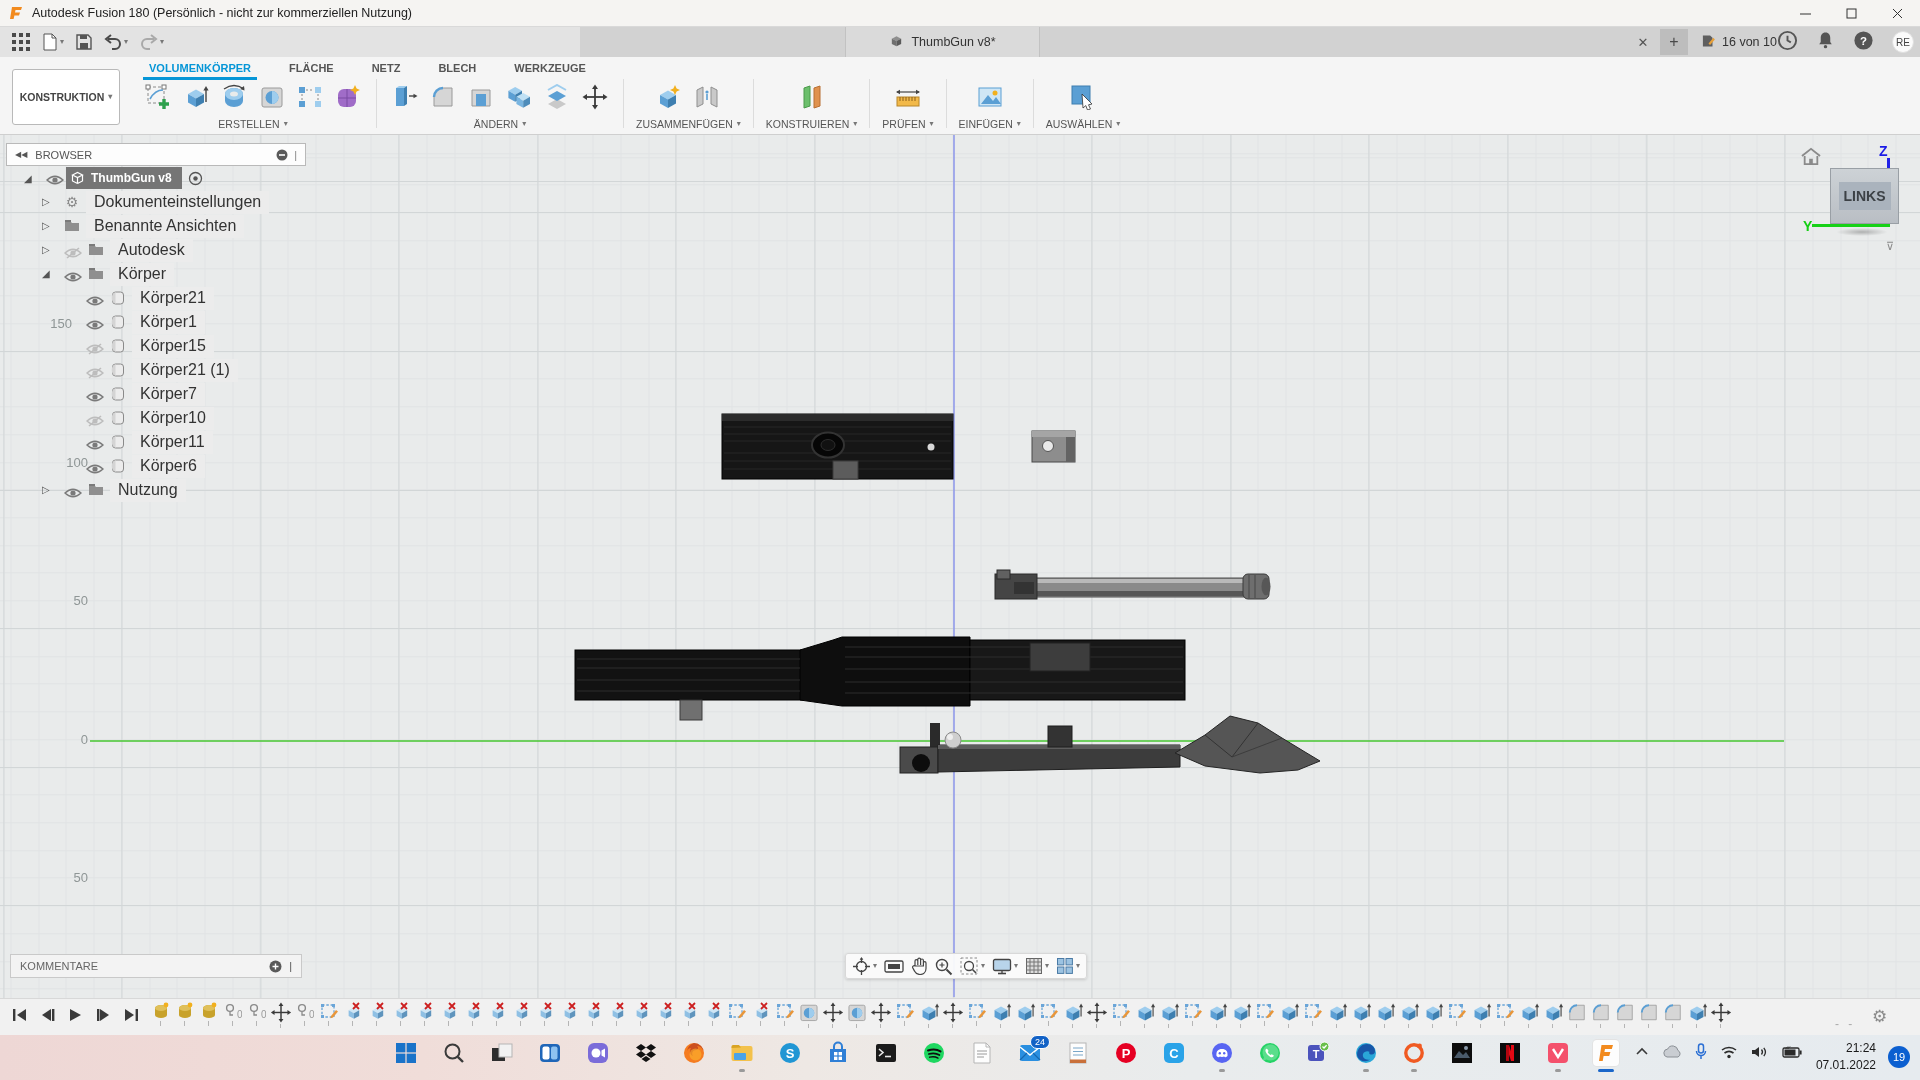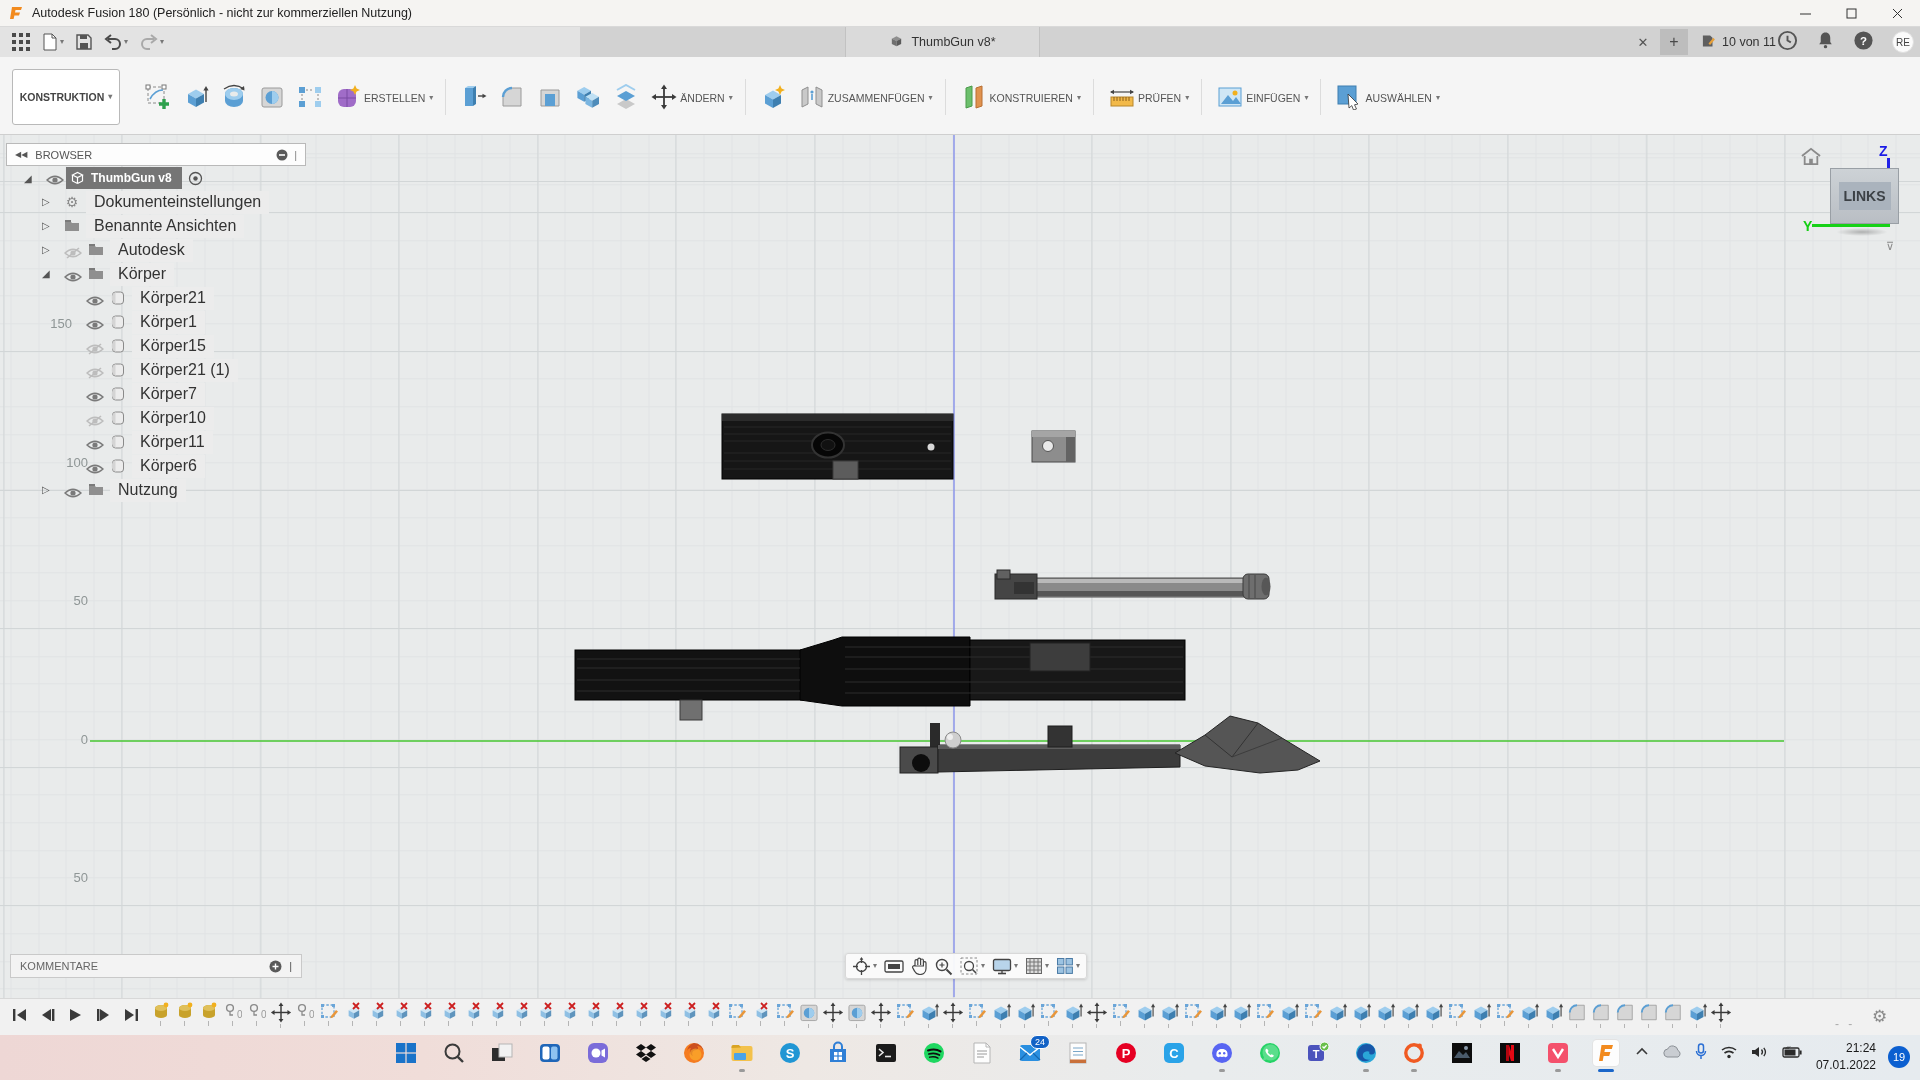--- a/index.html
+++ b/index.html
@@ -26,21 +26,21 @@
   .avatar{width:22px;height:22px;border-radius:50%;background:#fbfbfb;display:flex;align-items:center;justify-content:center;font-size:10px;color:#444;border:1px solid #e0e0e0;}
 
   
   .ribbon{position:absolute;left:0;top:57px;width:1920px;height:78px;background:#f5f5f5;border-bottom:1px solid #cfcfcf;}
   .kbox{position:absolute;left:12px;top:12px;width:108px;height:56px;background:#fff;border:1px solid #b9b9b9;border-radius:3px;display:flex;align-items:center;justify-content:center;gap:4px;font-size:10.5px;font-weight:bold;color:#444;}
   .rtabs{position:absolute;left:147px;top:2px;display:flex;gap:34px;}
   .rtab{font-size:11px;font-weight:bold;color:#555;padding:3px 2px 4px;position:relative;}
   .rtab.active{color:#0696d7;}
   .rtab.active::after{content:"";position:absolute;left:-4px;right:-4px;bottom:-2px;height:3px;background:#0696d7;}
   .rgroups{position:absolute;left:132px;top:20px;display:flex;align-items:stretch;}
-  .rgroup{display:flex;flex-direction:row;align-items:center;padding:0 10px;}
+  .rgroup{display:flex;flex-direction:column;align-items:center;padding:0 10px;}
   .ricons{height:40px;display:flex;align-items:center;gap:6px;}
   .ricon{width:32px;height:32px;display:flex;align-items:center;justify-content:center;}
   .glabel{margin-top:1px;font-size:10.5px;color:#555;display:flex;gap:4px;align-items:center;}
   .rdivider{width:1px;background:#dcdcdc;margin:2px 2px;}
 
   
   .canvas{position:absolute;left:0;top:135px;width:1920px;height:863px;background-color:#e9ebeb;
     background-image:
       repeating-linear-gradient(90deg,#d2d6d7 0 1px,transparent 1px 138.6px),
       repeating-linear-gradient(0deg,#d2d6d7 0 1px,transparent 1px 138.6px),
@@ -185,21 +185,21 @@
           </svg></span>
       <span>ThumbGun v8*</span>
     </div>
     <div class="tabclose">✕</div>
     <div class="tabadd">+</div>
     <div class="verinfo">
       <span><svg width="17" height="16" viewBox="0 0 20 20">
             <path d="M3 3 H12 L15 6 V17 H3 Z" fill="#5f5f5f"></path>
             <path d="M10 13 L16 6 L18 8 L12 15 Z" fill="#e8a13a"></path>
           </svg></span>
-      <span>10 von 11</span>
+      <span>16 von 10</span>
     </div>
     <div class="mb-right">
       <span><svg width="21" height="21" viewBox="0 0 22 22">
             <circle cx="11" cy="11" r="9" fill="none" stroke="#555" stroke-width="2"></circle>
             <path d="M11 6 V11 L14.5 13" stroke="#555" stroke-width="2" fill="none"></path>
           </svg></span>
       <span><svg width="19" height="20" viewBox="0 0 20 20">
             <path d="M10 2 C6.5 2 5 4.8 5 8 V12 L3.4 14.5 H16.6 L15 12 V8 C15 4.8 13.5 2 10 2 Z" fill="#555"></path>
             <circle cx="10" cy="17" r="1.8" fill="#555"></circle>
           </svg></span>
@@ -209,20 +209,27 @@
           </svg></span>
       <span class="avatar">RE</span>
     </div>
   </div>
 
   <div class="ribbon">
     <div class="kbox">
       <span>KONSTRUKTION</span>
         <span class="caret">▾</span>
     </div>
+    <div class="rtabs" id="rtabs">
+        <span class="rtab active">VOLUMENKÖRPER</span>
+        <span class="rtab">FLÄCHE</span>
+        <span class="rtab">NETZ</span>
+        <span class="rtab">BLECH</span>
+        <span class="rtab">WERKZEUGE</span>
+      </div>
     <div class="rgroups" id="rgroups">
         <div class="rgroup">
           <div class="ricons">
             <span class="ricon">
               <svg width="26" height="26" viewBox="0 0 26 26">
                 <rect x="3" y="3" width="16" height="16" fill="none" stroke="#8a8a8a" stroke-dasharray="3 2"></rect>
                 <rect x="1" y="1" width="4" height="4" fill="#fff" stroke="#777"></rect>
                 <rect x="17" y="1" width="4" height="4" fill="#fff" stroke="#777"></rect>
                 <path d="M5 15 Q10 6 18 6" fill="none" stroke="#5b9fd4" stroke-width="1.6"></path>
                 <path d="M14 20 h10 M19 15 v10" stroke="#2ea04d" stroke-width="3.4"></path>

